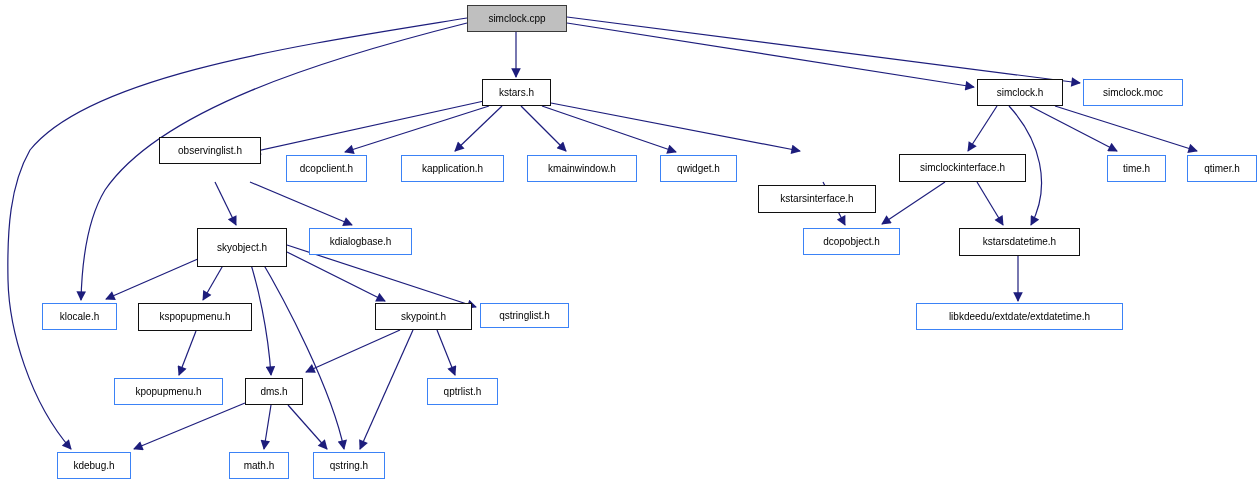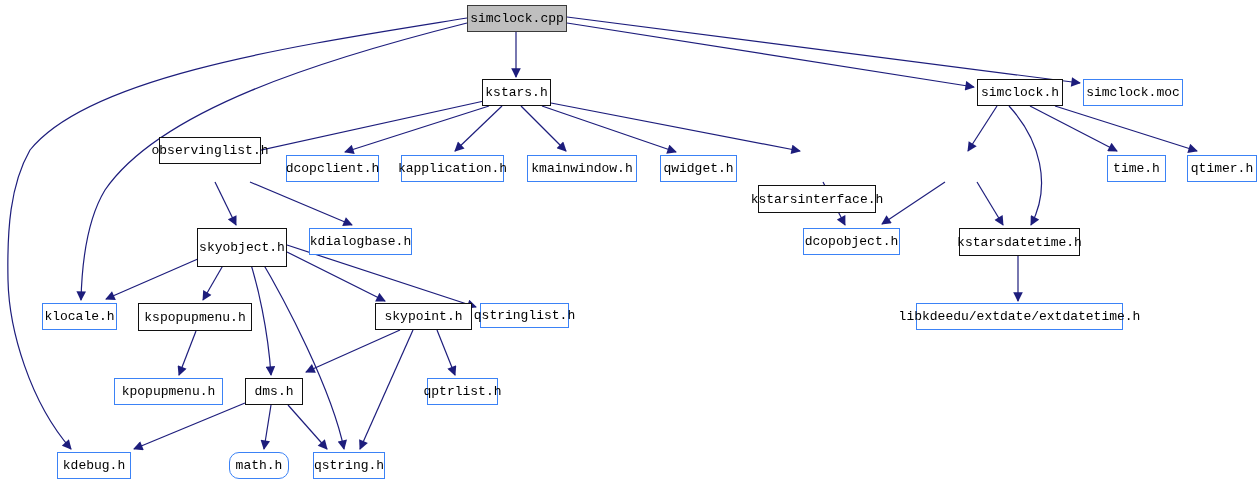--- a/index.html
+++ b/index.html
@@ -3,21 +3,21 @@
 <meta charset="utf-8">
 <title>diagram</title>
 <style>
   html,body{margin:0;padding:0;background:#fff;}
   .canvas{position:relative;width:1260px;height:485px;background:var(--bg,#fff);overflow:hidden;
           font-family:"Liberation Sans","DejaVu Sans",sans-serif;}
   .edge-layer{position:absolute;left:0;top:0;width:1260px;height:485px;}
   .edge{fill:none;stroke:var(--edge,#1d1d7c);stroke-width:1.2px;}
   #arrow path{fill:var(--edge,#1d1d7c);}
   .node{position:absolute;box-sizing:border-box;display:flex;align-items:center;justify-content:center;
-        white-space:nowrap;font-size:13px;color:#000;background:#fff;line-height:1;font-family:Liberation Mono, monospace;}
+        white-space:nowrap;font-size:10px;color:#000;background:#fff;line-height:1;}
   .node.linked{border:1.5px solid #101010;}
   .node.external{border:1px solid #3b82f6;}
   .node.focus{border:1.5px solid #3a3a3a;background:var(--focusFill,#bfbfbf);}
 </style>
 </head>
 <body>
 
 <div class="canvas">
   <svg class="edge-layer" width="1260" height="485" viewBox="0 0 1260 485" xmlns="http://www.w3.org/2000/svg">
     <defs>
@@ -58,35 +58,36 @@
       <path d="M1055,106 L1197,151" class="edge" marker-end="url(#arrow)"></path>
       <path d="M945,182 L882,224" class="edge" marker-end="url(#arrow)"></path>
       <path d="M977,182 L1003,225" class="edge" marker-end="url(#arrow)"></path>
       <path d="M1018,256 L1018,301" class="edge" marker-end="url(#arrow)"></path>
     </svg>
 <div class="node focus" style="left: 467px; top: 5px; width: 100px; height: 27px;">simclock.cpp</div>
     <div class="node linked" style="left: 482px; top: 79px; width: 69px; height: 27px;">kstars.h</div>
     <div class="node linked" style="left: 977px; top: 79px; width: 86px; height: 27px;">simclock.h</div>
     <div class="node external" style="left: 1083px; top: 79px; width: 100px; height: 27px;">simclock.moc</div>
     <div class="node linked" style="left: 159px; top: 137px; width: 102px; height: 27px;">observinglist.h</div>
-    <div class="node external" style="left: 286px; top: 155px; width: 93px; height: 27px;">dcopclient.h</div>
+    <div class="node external" style="left: 286px; top: 155px; width: 81px; height: 27px;">dcopclient.h</div>
     <div class="node external" style="left: 527px; top: 155px; width: 110px; height: 27px;">kmainwindow.h</div>
     <div class="node external" style="left: 401px; top: 155px; width: 103px; height: 27px;">kapplication.h</div>
     <div class="node external" style="left: 660px; top: 155px; width: 77px; height: 27px;">qwidget.h</div>
     <div class="node linked" style="left: 758px; top: 154px; width: 118px; height: 28px; margin-top: 31px;">kstarsinterface.h</div>
+    <div class="node linked" style="left: 899px; top: 154px; width: 127px; height: 28px;">simclockinterface.h</div>
     <div class="node external" style="left: 1107px; top: 155px; width: 59px; height: 27px;">time.h</div>
     <div class="node external" style="left: 1187px; top: 155px; width: 70px; height: 27px;">qtimer.h</div>
     <div class="node linked" style="left: 197px; top: 228px; width: 90px; height: 39px;">skyobject.h</div>
     <div class="node external" style="left: 803px; top: 228px; width: 97px; height: 27px;">dcopobject.h</div>
     <div class="node external" style="left: 309px; top: 228px; width: 103px; height: 27px;">kdialogbase.h</div>
     <div class="node linked" style="left: 959px; top: 228px; width: 121px; height: 28px;">kstarsdatetime.h</div>
     <div class="node external" style="left: 42px; top: 303px; width: 75px; height: 27px;">klocale.h</div>
     <div class="node linked" style="left: 138px; top: 303px; width: 114px; height: 28px;">kspopupmenu.h</div>
     <div class="node linked" style="left: 375px; top: 303px; width: 97px; height: 27px;">skypoint.h</div>
     <div class="node external" style="left: 480px; top: 303px; width: 89px; height: 25px;">qstringlist.h</div>
     <div class="node external" style="left: 916px; top: 303px; width: 207px; height: 27px;">libkdeedu/extdate/extdatetime.h</div>
     <div class="node external" style="left: 114px; top: 378px; width: 109px; height: 27px;">kpopupmenu.h</div>
     <div class="node linked" style="left: 245px; top: 378px; width: 58px; height: 27px;">dms.h</div>
     <div class="node external" style="left: 427px; top: 378px; width: 71px; height: 27px;">qptrlist.h</div>
     <div class="node external" style="left: 57px; top: 452px; width: 74px; height: 27px;">kdebug.h</div>
-    <div class="node external" style="left: 229px; top: 452px; width: 60px; height: 27px; border-radius: 10px;">math.h</div>
+    <div class="node external" style="left: 229px; top: 452px; width: 60px; height: 27px;">math.h</div>
     <div class="node external" style="left: 313px; top: 452px; width: 72px; height: 27px;">qstring.h</div>
   </div>
 
 </body></html>

